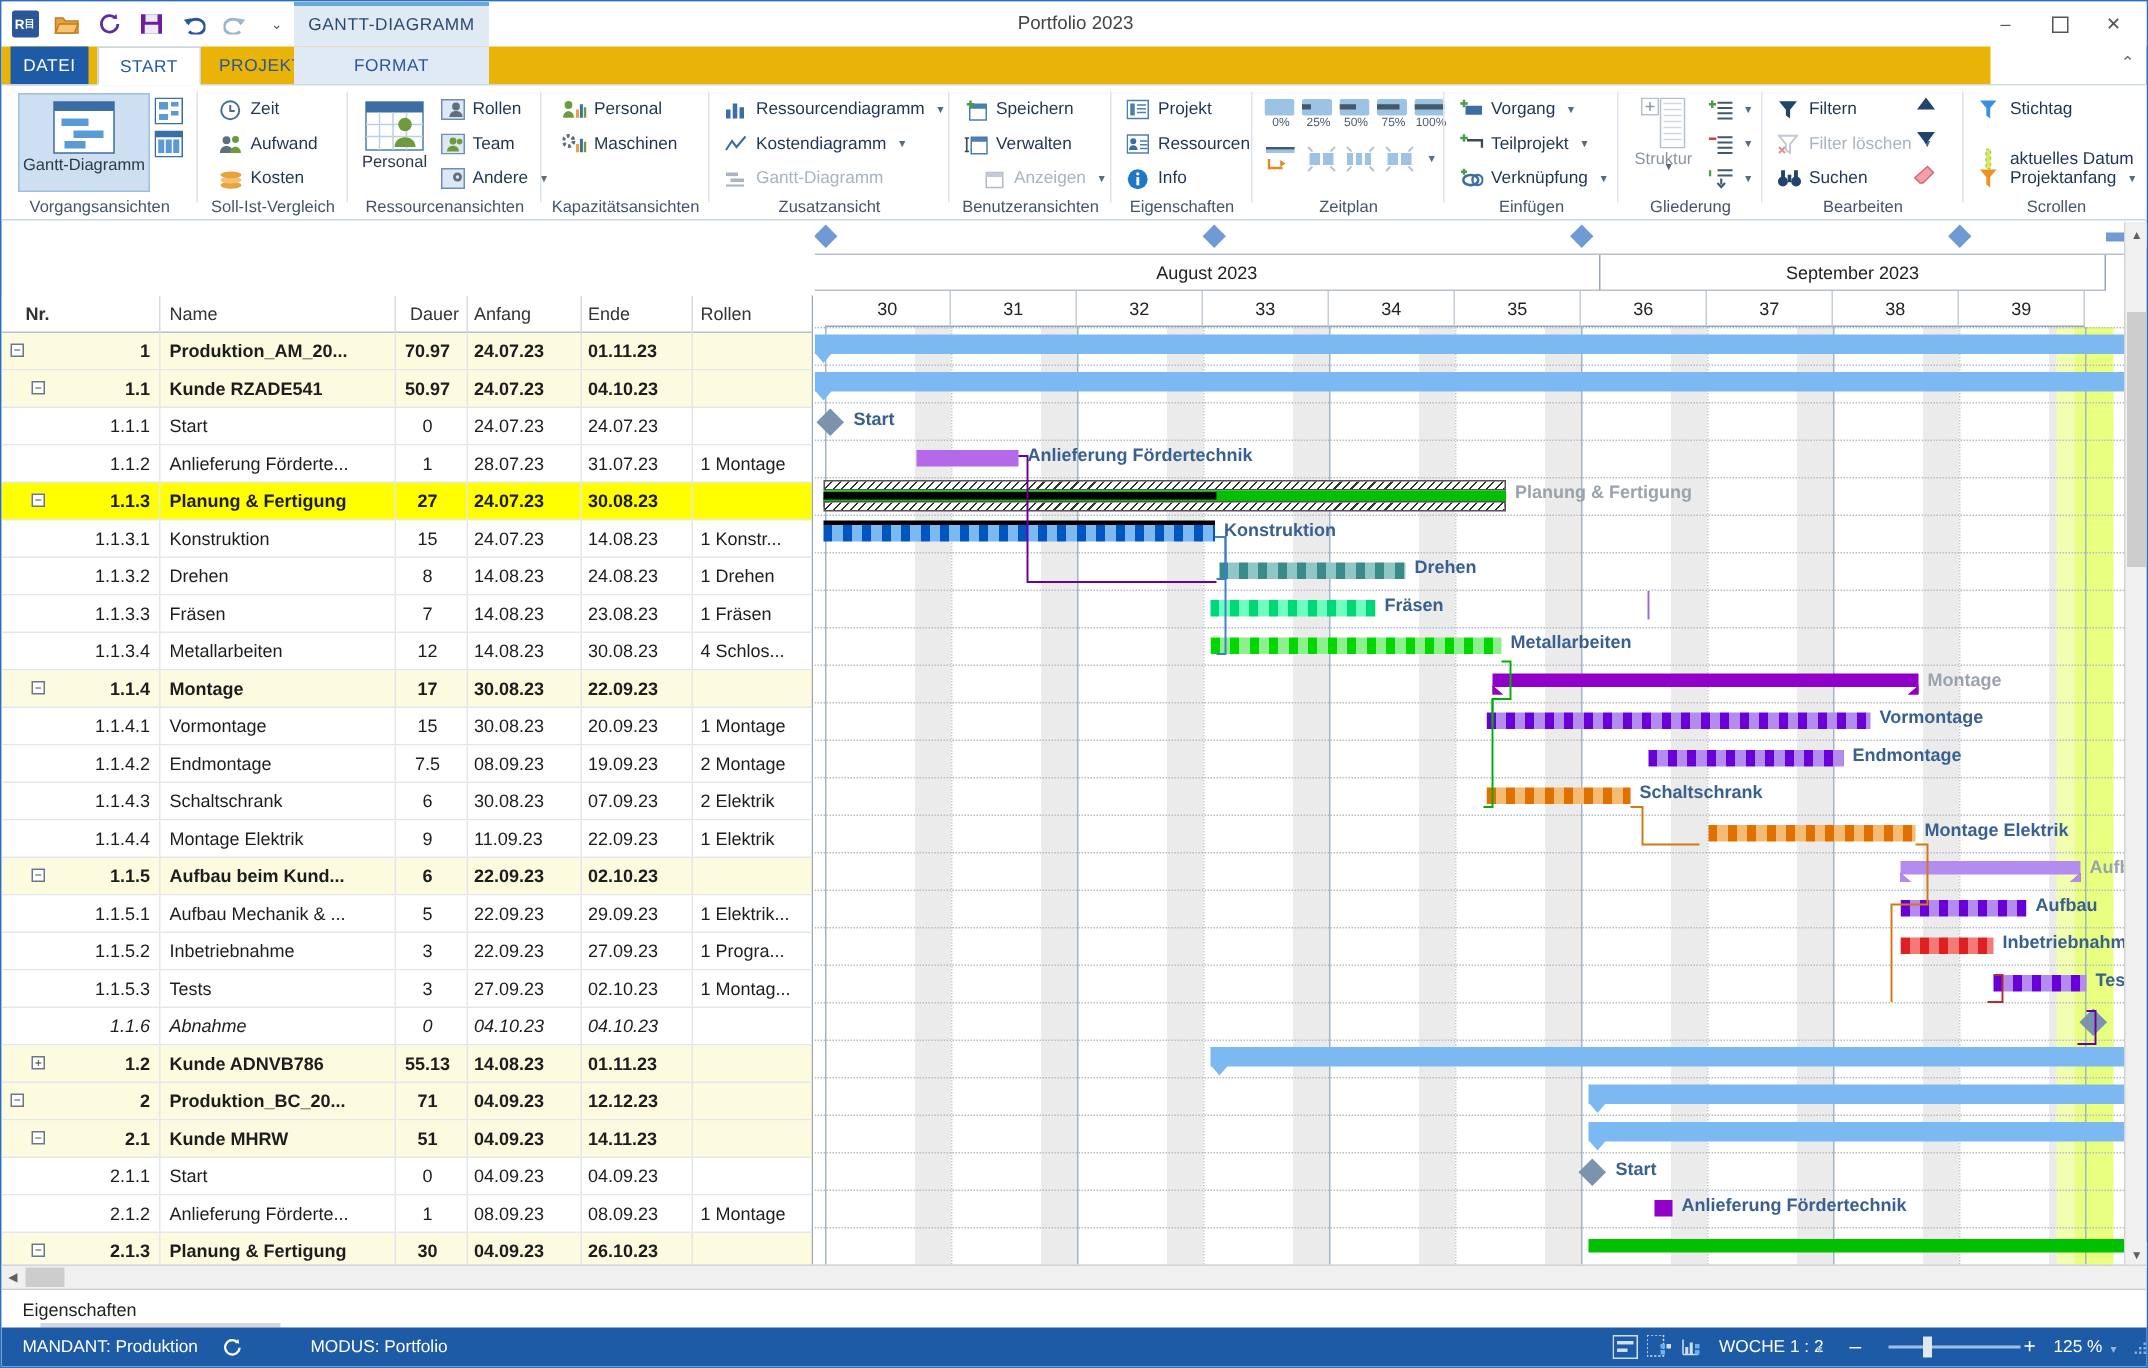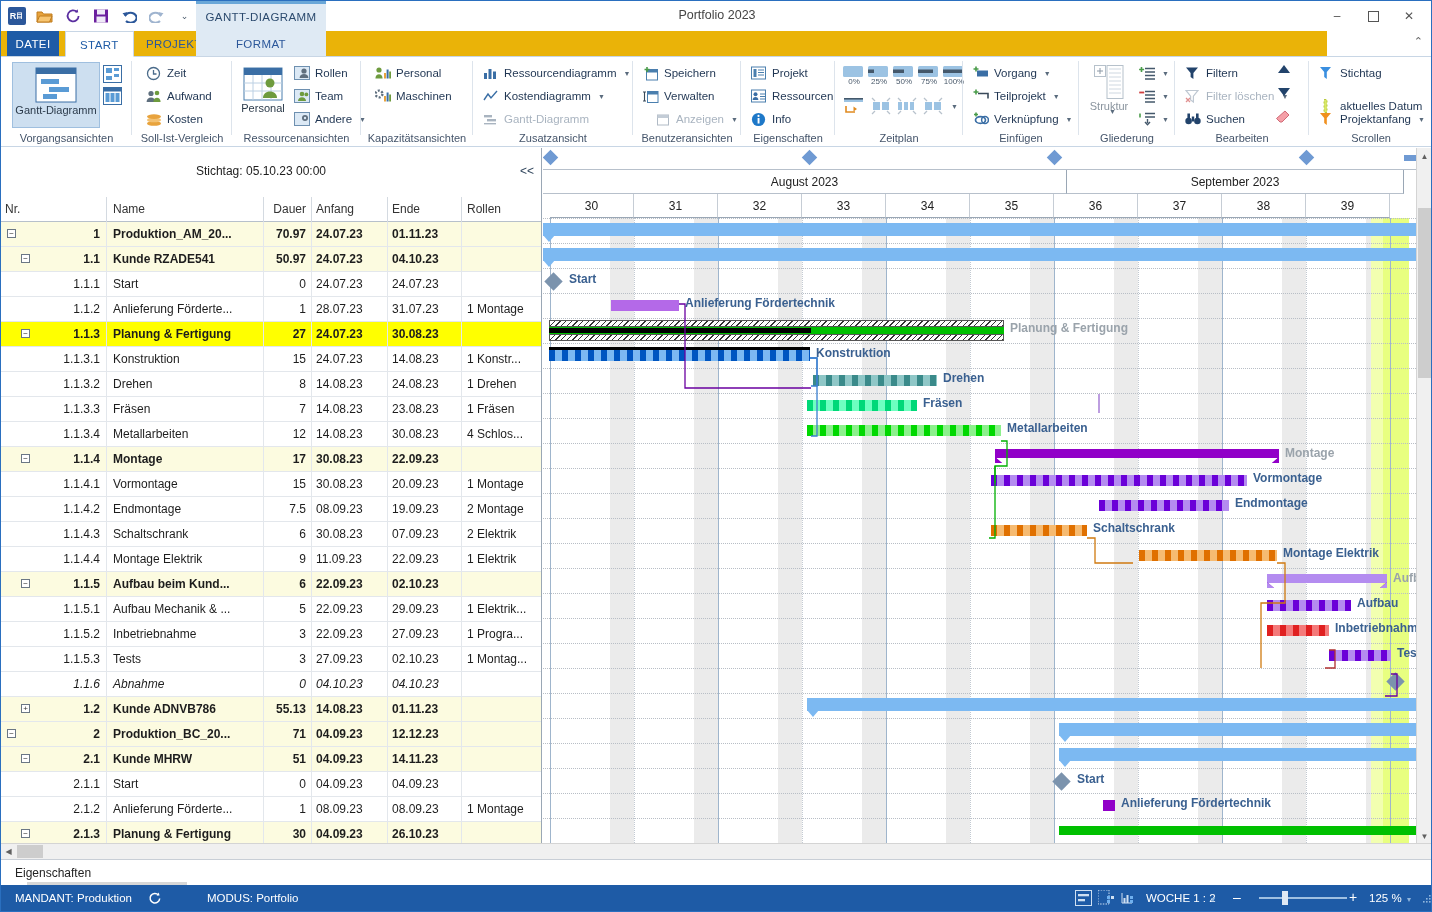--- a/index.html
+++ b/index.html
@@ -70,21 +70,21 @@
   .th { position:absolute; top:0; height:25px; line-height:25px; font-size:12px; color:#333; border-right:1px solid #d4dae1;}
   .tbody { position:absolute; left:0; top:25px; width:541px; height:623px;}
   .trow { position:absolute; left:0; width:541px; height:25px; border-bottom:1px solid #e3e7ec; }
   .trow.lvl1 { background:#fcfbe0; }
   .trow.lvl2 { background:#fcfbe0; }
   .trow.hl   { background:#ffff00; }
   .trow.norm { background:#ffffff; }
   .cell { position:absolute; top:0; height:24px; line-height:24px; font-size:12px; overflow:hidden; white-space:nowrap; border-right:1px solid #e3e7ec;}
   .c-nr   { left:0; width:106px; }
   .c-name { left:106px; width:157px; padding-left:6px;}
-  .c-dau  { left:263px; width:48px; text-align:right; padding-right:5px;}
+  .c-dau  { left:263px; width:48px; text-align:center; padding-right:5px;}
   .c-anf  { left:311px; width:76px; padding-left:4px;}
   .c-end  { left:387px; width:74px; padding-left:4px;}
   .c-rol  { left:461px; width:80px; padding-left:5px;}
   .bold { font-weight:bold; }
   .nrwrap { position:absolute; right:6px; top:0; height:24px; line-height:24px; }
   .expander { position:absolute; width:9px; height:9px; border:1px solid #6b7785; background:#fff; font-size:8px; line-height:7px; text-align:center; color:#333; top:7px; cursor:pointer; font-family:"Liberation Sans",sans-serif;}
 
   
   .gantt { position:absolute; left:542px; top:147px; width:875px; height:697px; overflow:hidden; background:#fff; }
   .milestone-strip { position:absolute; left:0; top:0; width:875px; height:22px; background:#fff; border-bottom:1px solid #b7c0cb;}
@@ -681,28 +681,24 @@
               <path d="M1 1h11l-4.2 5V13L5.2 11V6z" fill="#f0901e"></path>
             </svg>
           </span>
         <span class="cap">Projektanfang</span>
         <span class="caret">▼</span>
       </div>
       <div class="glabel">Scrollen</div>
     </div>
   </div>
 
-  <div class="stichtag-bar">
-    <div class="stichtag-txt">Stichtag: 05.10.23 00:00</div>
-    <div class="collapse-btn">&lt;&lt;</div>
-  </div>
 
   <div class="tbl">
     <div class="thead">
-      <div class="th c-nr" style="padding-left:4px;">Nr.</div>
+      <div class="th c-nr" style="padding-left:16px;font-weight:bold;">Nr.</div>
       <div class="th c-name" style="padding-left:6px;">Name</div>
       <div class="th c-dau" style="text-align:right;padding-right:5px;">Dauer</div>
       <div class="th c-anf" style="padding-left:4px;">Anfang</div>
       <div class="th c-end" style="padding-left:4px;">Ende</div>
       <div class="th c-rol" style="padding-left:5px;">Rollen</div>
     </div>
     <div class="tbody" id="table-body">
         <div class="trow lvl1" style="top: 0px;">
           <div class="cell c-nr">
             <span class="expander" style="left: 6px;">−</span>

